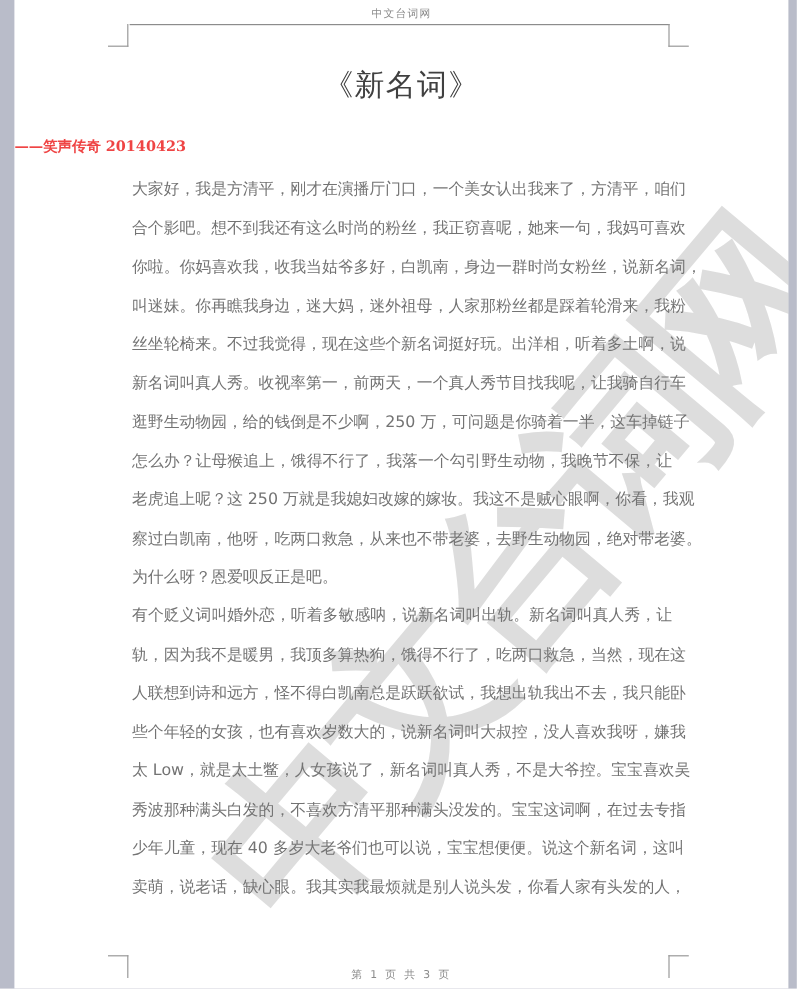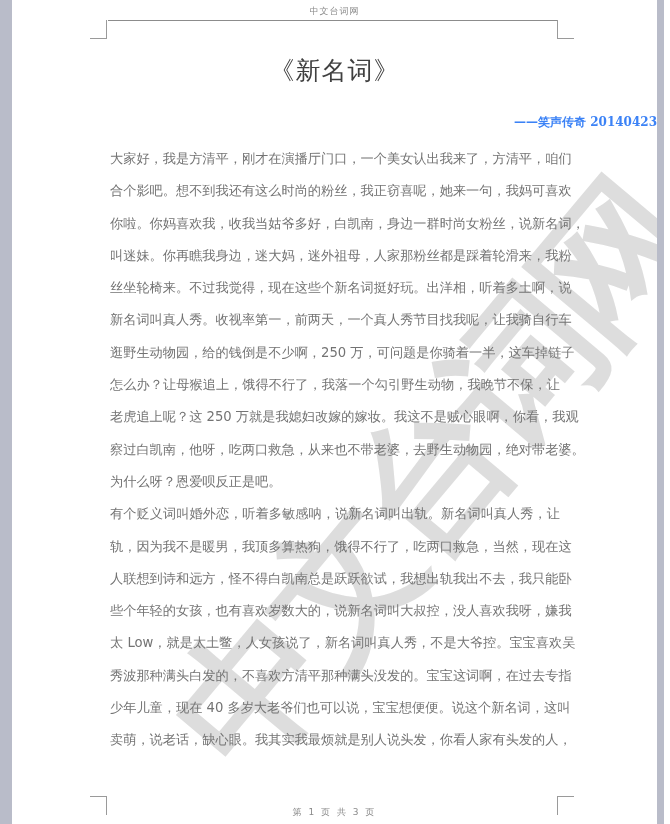--- a/index.html
+++ b/index.html
@@ -66,25 +66,25 @@
       font-family: "DejaVu Serif", serif;
       font-size: 25px;
       color: #404040;
       letter-spacing: 1px;
     }
     .subtitle {
       position: absolute;
       left: 0;
       width: 100%;
       top: 114px;
-      text-align: right;
+      text-align: left;
       font-family: "DejaVu Serif", serif;
       font-weight: bold;
       font-size: 12px;
-      color: #3b82f6;
+      color: #ef4444;
     }
     .body {
       position: absolute;
       left: 98px;
       top: 143px;
       width: 450px;
       font-family: "DejaVu Sans", sans-serif;
       font-size: 13.2px;
       line-height: 32.3px;
       color: #737373;

